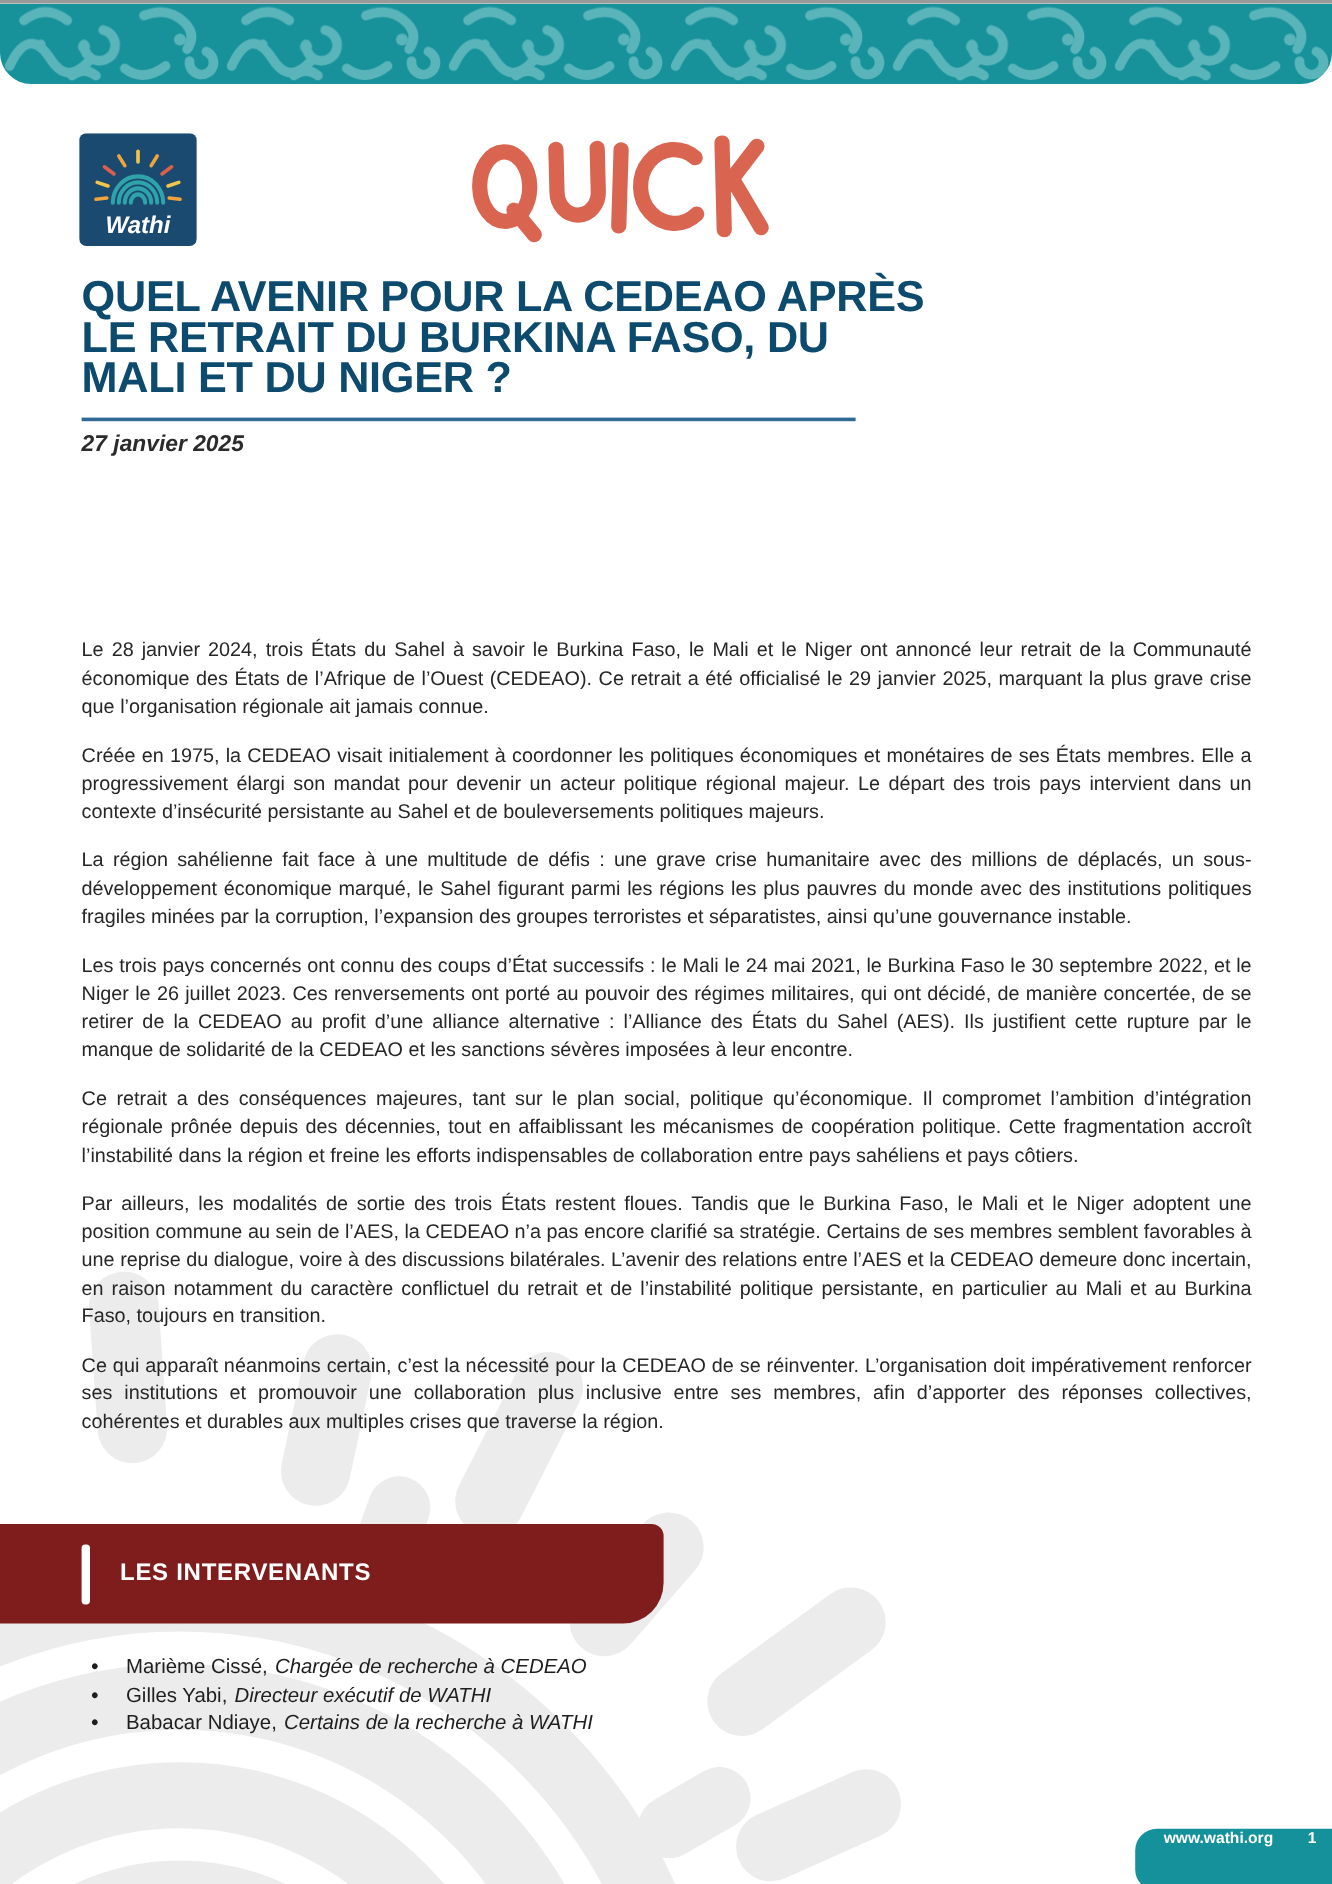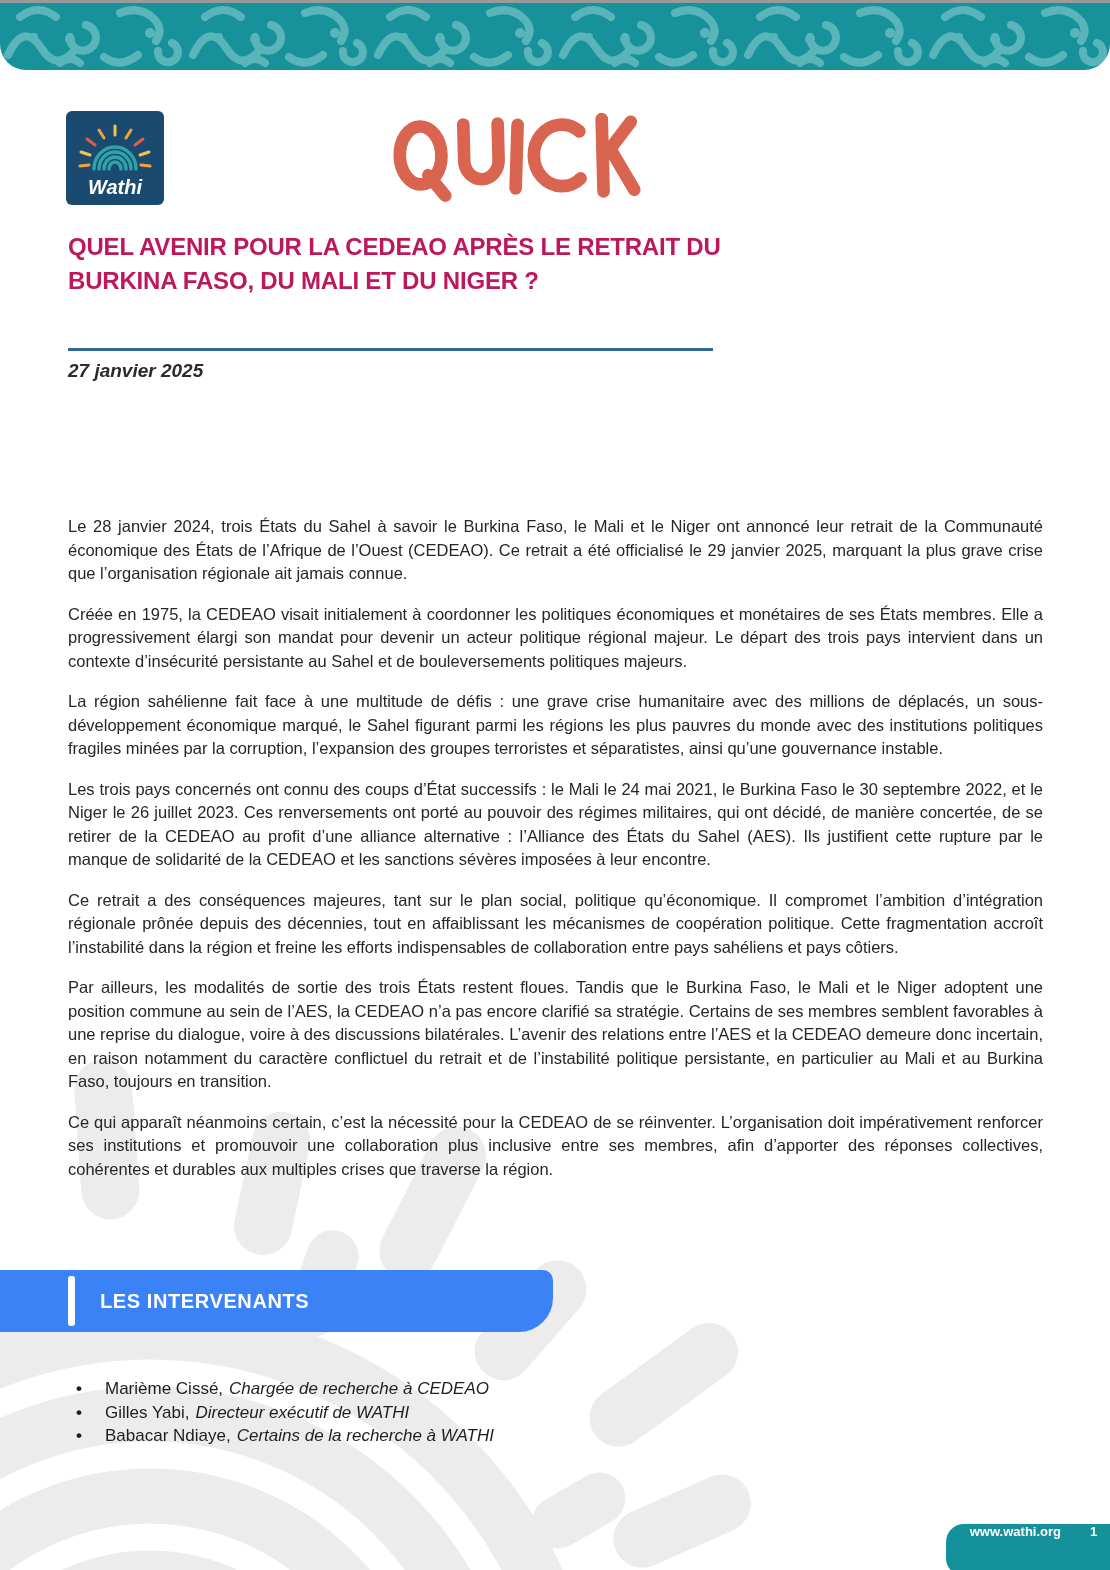--- a/index.html
+++ b/index.html
@@ -16,49 +16,49 @@
     border-radius:0 0 26px 26px; overflow:hidden; z-index:1;
   }
 
   
   .logo-box { position:absolute; top:108px; left:66px; z-index:1; }
   .quick-box { position:absolute; top:112px; left:388px; z-index:1; transform:rotate(-1.5deg); }
 
   
   .headline {
     position:absolute; top:227px; left:68px; width:705px; z-index:1;
-    font-size:24px; line-height:34px; font-weight:bold;
-    color:#be185d; letter-spacing:-0.2px;
+    font-size:36px; line-height:34px; font-weight:bold;
+    color:#0c4a6e; letter-spacing:-0.2px;
   }
   .title-rule {
     position:absolute; top:345px; left:68px; width:645px; height:3px;
     background:#2e6a94; z-index:1;
   }
   .pub-date {
     position:absolute; top:357px; left:68px; z-index:1;
     font-size:19px; font-weight:bold; font-style:italic; color:#2b2b2b;text-align:center;
   }
 
   
   .banner {
     position:absolute; left:0; width:553px; height:84px; z-index:1;
     border-radius:0 10px 34px 0; display:flex; align-items:center;
   }
   .banner.navy { top:416px; background:#114d74; }
-  .banner.teal { top:1267px; height:62px; background:#3b82f6; }
+  .banner.teal { top:1267px; height:83px; background:#7f1d1d; }
   .banner .accent-bar {
     margin-left:68px; width:7px; height:50px; background:#ffffff; border-radius:3px;
   }
   .banner .banner-title {
     margin-left:25px; color:#ffffff; font-size:20px; font-weight:bold; letter-spacing:0.6px;
   }
 
   
   .body-text {
-    position:absolute; top:512px; left:68px; width:975px; z-index:1;
+    position:absolute; top:528px; left:68px; width:975px; z-index:1;
     font-size:16.5px; line-height:23.5px; color:#262626; text-align:justify;
   }
   .body-text p + p { margin-top:17px; }
 
   
   .speakers {
     position:absolute; top:1374px; left:68px; width:900px; z-index:1;
     list-style:none; font-size:17px; line-height:23.5px; color:#1e1e1e;
   }
   .speakers li { display:flex; align-items:baseline; }

